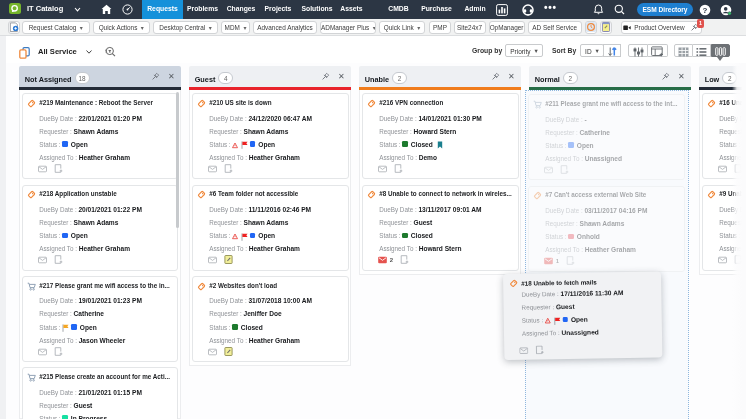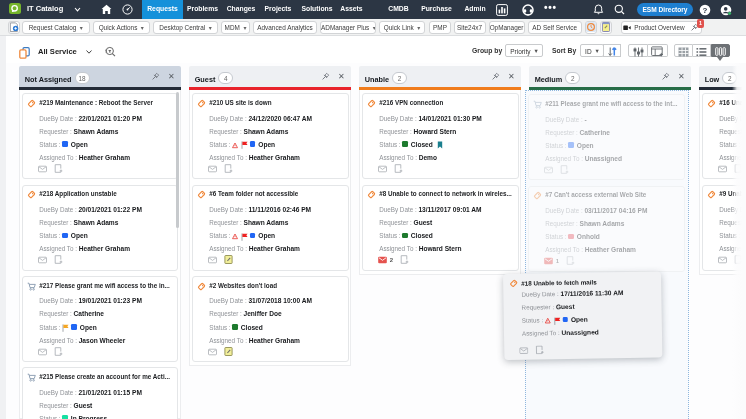--- a/index.html
+++ b/index.html
@@ -460,21 +460,21 @@
             <span style="font-size:6px;font-weight:bold;color:#555;margin-right:7px;position:relative;top:-1px">2</span>
             <svg width="9" height="9" viewBox="0 0 9 9" style="margin-right:7px">
               <path d="M6.8 8.3 H1.2 V0.7 H6.8 V4.6" fill="none" stroke="#a9adb3" stroke-width="0.85"></path>
               <path d="M7 5.6 v2.6 M5.7 6.9 h2.6" stroke="#a9adb3" stroke-width="0.85"></path>
             </svg>
           </div>
 </div>
       </div>
 </div>
     <div class="col" style="left:528.7px">
-<div class="ch" style="background:#eef0f3"><span class="cht">Medium</span><span class="badge">2</span>
+<div class="ch" style="background:#eef0f3"><span class="cht">Normal</span><span class="badge">2</span>
 <svg class="pin" width="10" height="10" viewBox="0 0 10 10">
           <g transform="rotate(45 5 5)" stroke="#6c7178" fill="none">
             <rect x="3.6" y="1.1" width="2.8" height="2.6" rx="0.5" stroke-width="0.85"></rect>
             <path d="M2.8 4.2 h4.4" stroke-width="0.85"></path>
             <path d="M5 4.4 V8.4" stroke-width="0.85"></path>
           </g>
         </svg>
 <span class="xi">✕</span></div>
 <div class="cu" style="background:#266c46"></div>
 <div class="cb" style="height:335.5px;background:#f8fafd;border:1px dotted #8fb7de;margin-left:-4px;width:164px;">

